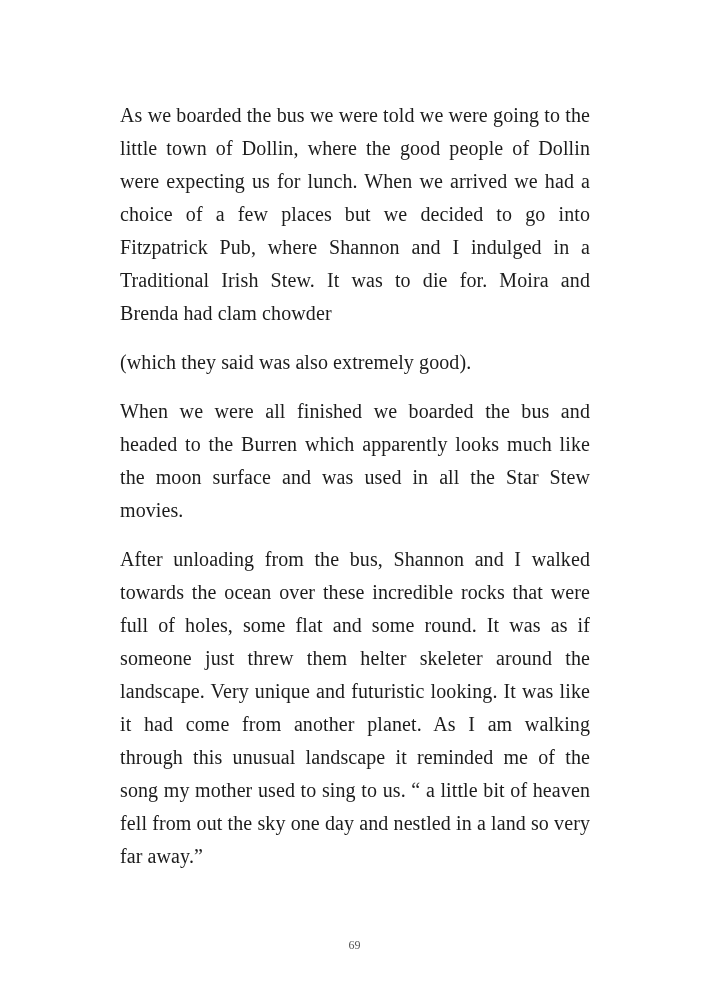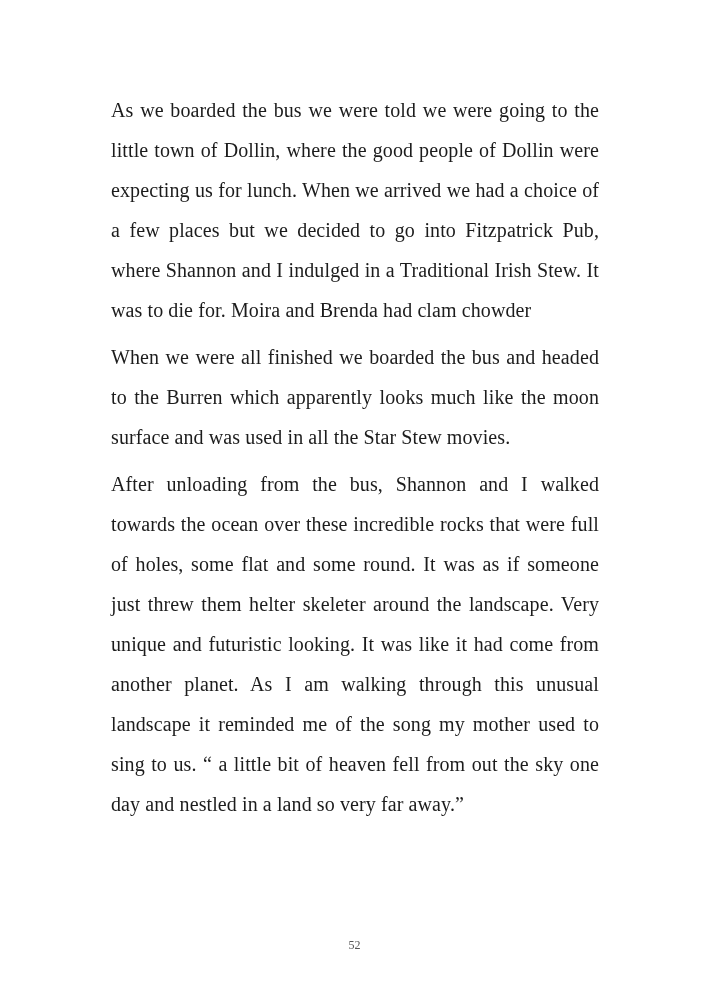--- a/index.html
+++ b/index.html
@@ -16,24 +16,24 @@
     font-family: "Liberation Serif", "DejaVu Serif", serif;
     color: #1c1c1c;
   }
   .text-block {
     position: absolute;
     top: 83px;
     left: 104px;
     width: 502px;
   }
   .text-block p {
-    margin: 7px;
+    margin: 16px;
     padding: 0;
     font-size: 20px;
-    line-height: 40px;
+    line-height: 33px;
     text-align: justify;
     text-justify: inter-word;
     letter-spacing: 0.1px;
   }
   .page-number {
     position: absolute;
     bottom: 39px;
     left: 0;
     width: 100%;
     text-align: center;
@@ -41,17 +41,18 @@
     color: #555555;
     font-family: "Liberation Serif", "DejaVu Serif", serif;
   }
 </style>
 </head>
 <body>
 
 <div class="page">
   <div class="text-block">
     <p>As we boarded the bus we were told we were going to the little town of Dollin, where the good people of Dollin were expecting us for lunch. When we arrived we had a choice of a few places but we decided to go into Fitzpatrick Pub, where Shannon and I indulged in a Traditional Irish Stew. It was to die for. Moira and Brenda had clam chowder</p>
+    <p>(which they said was also extremely good).</p>
     <p>When we were all finished we boarded the bus and headed to the Burren which apparently looks much like the moon surface and was used in all the Star Stew movies.</p>
     <p>After unloading from the bus, Shannon and I walked towards the ocean over these incredible rocks that were full of holes, some flat and some round.  It was as if someone just threw them helter skeleter around the landscape. Very unique and futuristic looking. It was like it had come from another planet. As I am walking through this unusual landscape it reminded me of the song my mother used to sing to us. “ a little bit of heaven fell from out the sky one day and nestled in a land so very far away.”</p>
   </div>
-  <div class="page-number">52</div>
+  <div class="page-number">69</div>
 </div>
 
 </body></html>

